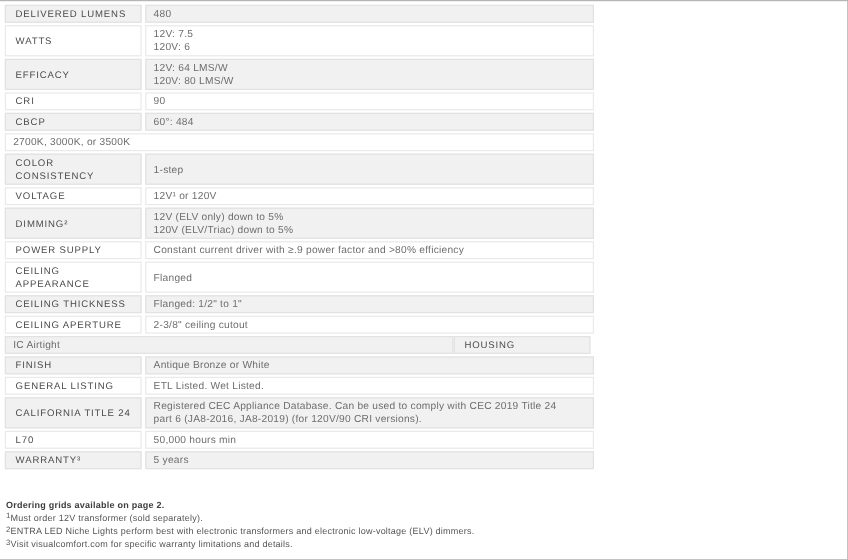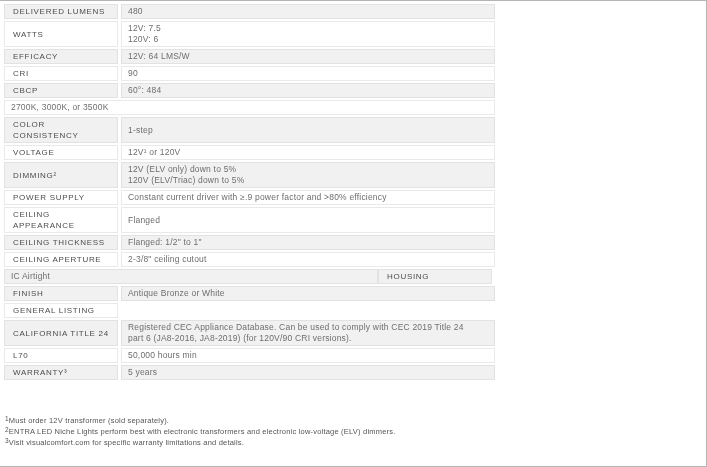--- a/index.html
+++ b/index.html
@@ -107,20 +107,21 @@
     <div class="cell value-cell">
           <div class="value-line">12V: 7.5</div>
           <div class="value-line">120V: 6</div>
         </div>
   </div>
 
   <div class="row odd">
     <div class="cell label-cell">EFFICACY</div>
     <div class="cell value-cell">
           <div class="value-line">12V: 64 LMS/W</div>
+          <div class="value-line">120V: 80 LMS/W</div>
         </div>
   </div>
 
   <div class="row">
     <div class="cell label-cell">CRI</div>
     <div class="cell value-cell">
           <div class="value-line">90</div>
         </div>
   </div>
 
@@ -198,20 +199,23 @@
 
   <div class="row odd">
     <div class="cell label-cell">FINISH</div>
     <div class="cell value-cell">
           <div class="value-line">Antique Bronze or White</div>
         </div>
   </div>
 
   <div class="row">
     <div class="cell label-cell">GENERAL LISTING</div>
+    <div class="cell value-cell">
+          <div class="value-line">ETL Listed. Wet Listed.</div>
+        </div>
   </div>
 
   <div class="row odd">
     <div class="cell label-cell">CALIFORNIA TITLE 24</div>
     <div class="cell value-cell">
           <div class="value-line">Registered CEC Appliance Database. Can be used to comply with CEC 2019 Title 24</div>
           <div class="value-line">part 6 (JA8-2016, JA8-2019) (for 120V/90 CRI versions).</div>
         </div>
   </div>
 
@@ -223,20 +227,21 @@
   </div>
 
   <div class="row odd">
     <div class="cell label-cell">WARRANTY³</div>
     <div class="cell value-cell">
           <div class="value-line">5 years</div>
         </div>
   </div>
 </div>
   <div class="footer">
+    <div class="footer-heading">Ordering grids available on page 2.</div>
     <div id="footnotes">
   <div class="footnote"><sup>1</sup><span>Must order 12V transformer (sold separately).</span></div>
 
   <div class="footnote"><sup>2</sup><span>ENTRA LED Niche Lights perform best with electronic transformers and electronic low-voltage (ELV) dimmers.</span></div>
 
   <div class="footnote"><sup>3</sup><span>Visit visualcomfort.com for specific warranty limitations and details.</span></div>
 </div>
   </div>
 </div>
 

